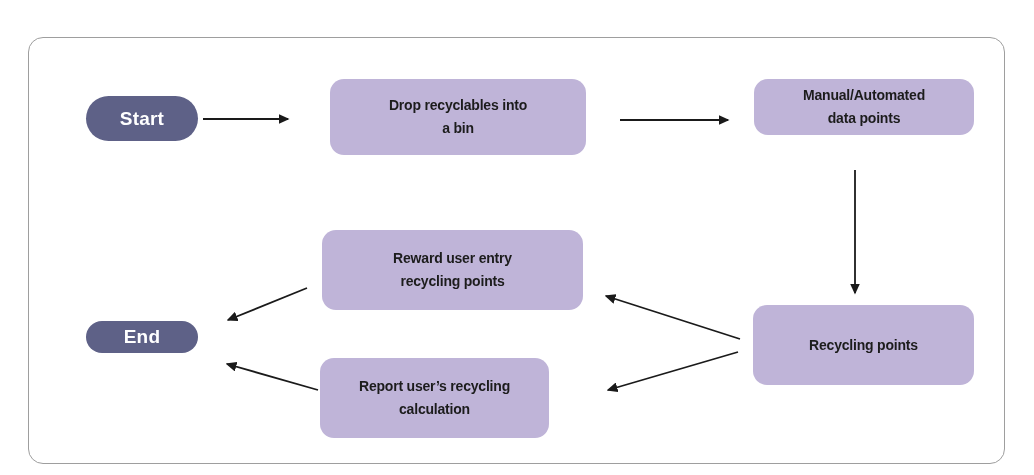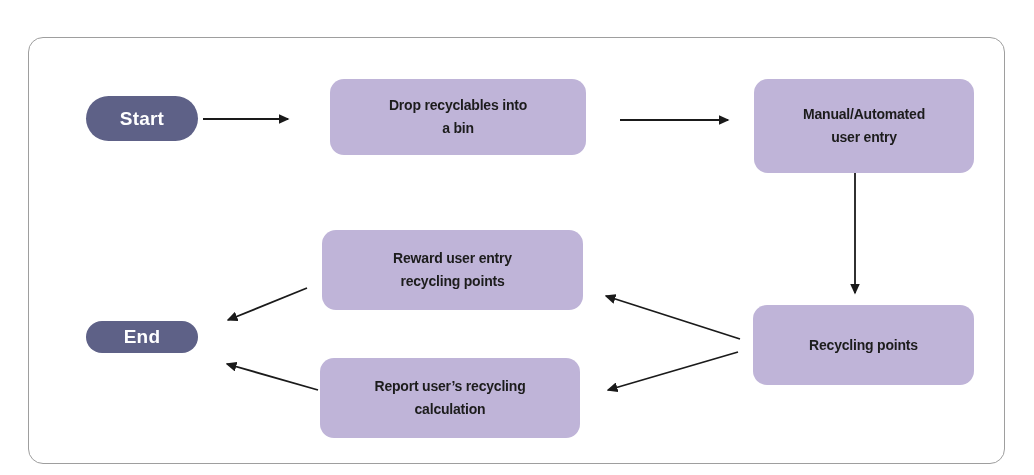--- a/index.html
+++ b/index.html
@@ -33,24 +33,24 @@
   .box{
     background:var(--process-fill);color:var(--process-text);
     border-radius:14px;font-size:14px;line-height:23px;letter-spacing:-0.2px;
   }
   .pill{
     background:var(--terminal-fill);color:var(--terminal-text);
     border-radius:999px;font-size:19px;letter-spacing:0.2px;
   }
   .n-start {left:86px; top:84px; width:112px;height:45px;}
   .n-drop  {left:330px;top:67px; width:256px;height:76px;}
-  .n-manual{left:754px;top:67px; width:220px;height:94px;}
+  .n-manual{left:754px;top:67px; width:220px;height:56px;}
   .n-calc  {left:753px;top:293px;width:221px;height:80px;}
   .n-reward{left:322px;top:218px;width:261px;height:80px;}
-  .n-report{left:320px;top:346px;width:260px;height:80px;}
+  .n-report{left:320px;top:346px;width:229px;height:80px;}
   .n-end   {left:86px; top:309px;width:112px;height:32px;}
 </style>
 </head>
 <body>
 
 <div class="canvas">
 
   <div class="frame"></div>
 
   <svg class="arrows" viewBox="0 0 1034 475" xmlns="http://www.w3.org/2000/svg">
@@ -86,21 +86,21 @@
     <span>Start</span>
   </div>
 
   <div class="node box n-drop">
     <span>Drop recyclables into</span>
     <span>a bin</span>
   </div>
 
   <div class="node box n-manual">
     <span>Manual/Automated</span>
-    <span>user entry</span>
+    <span>data points</span>
   </div>
 
   <div class="node box n-calc">
     <span>Recycling points</span>
   </div>
 
   <div class="node box n-reward">
     <span>Reward user entry</span>
     <span>recycling points</span>
   </div>

